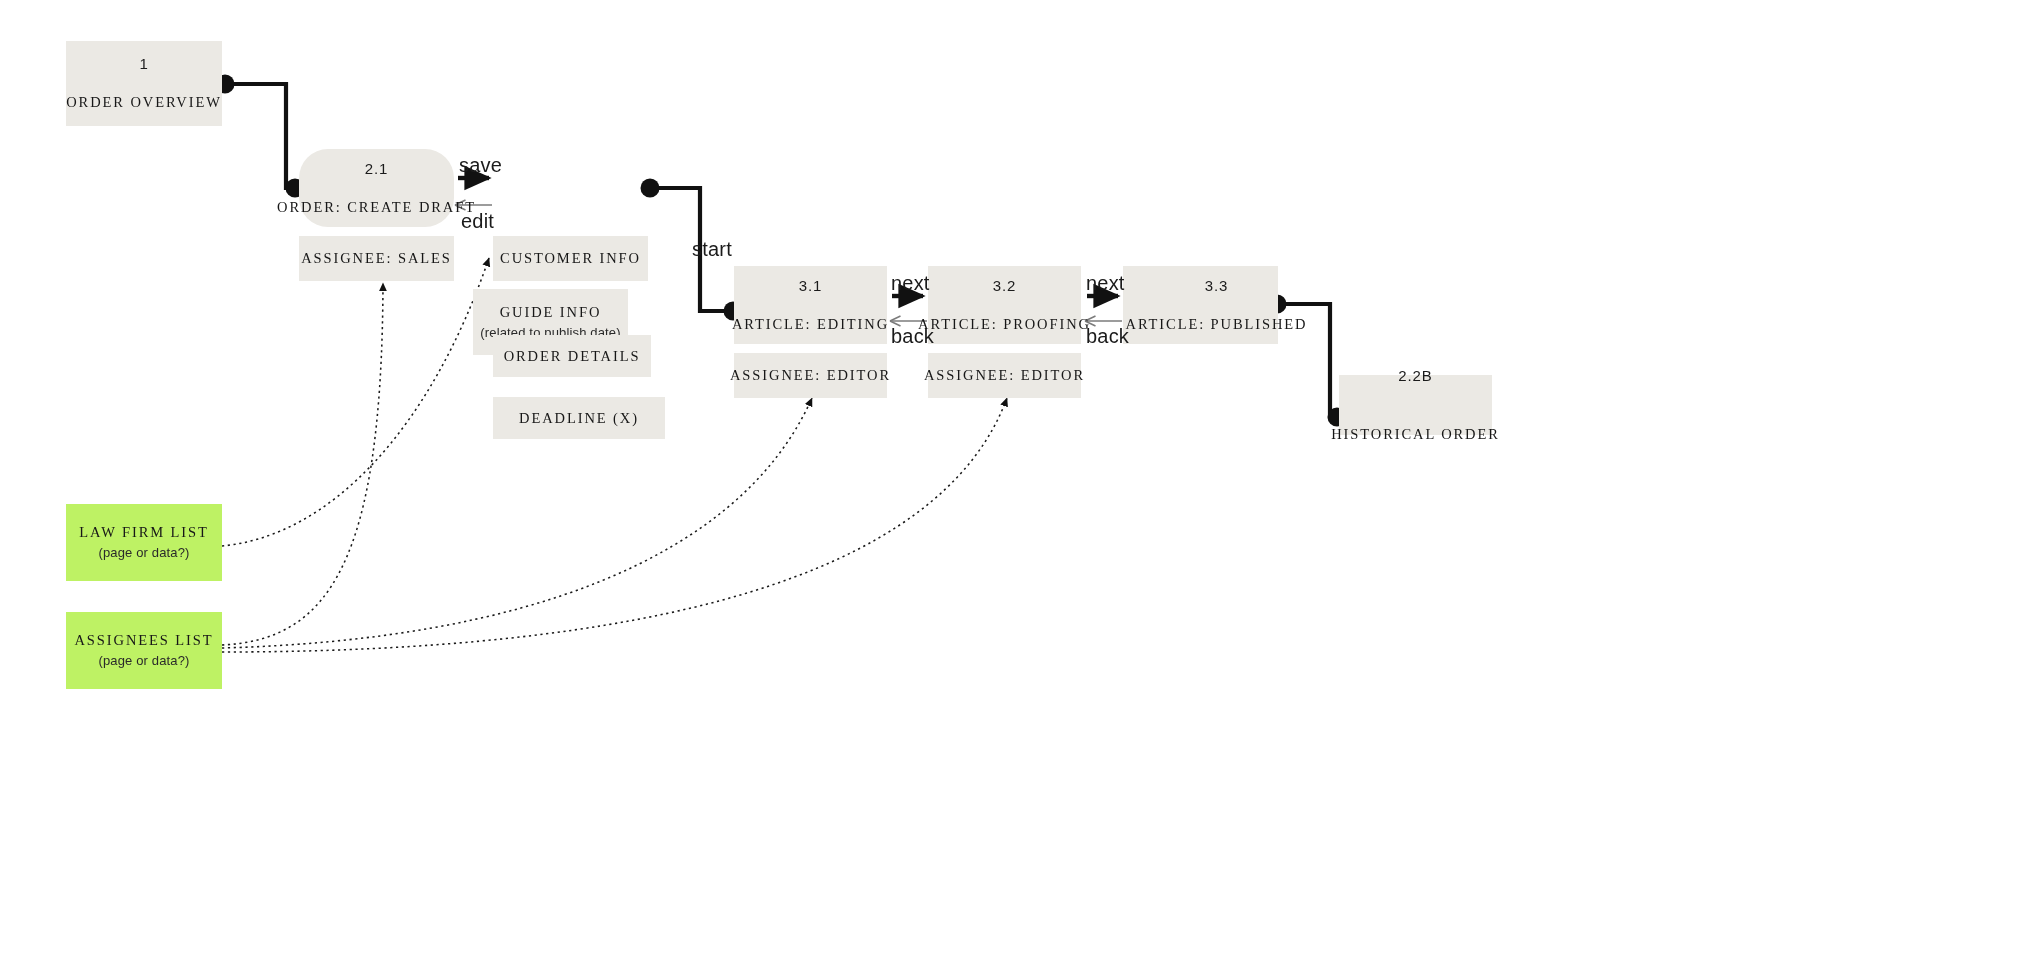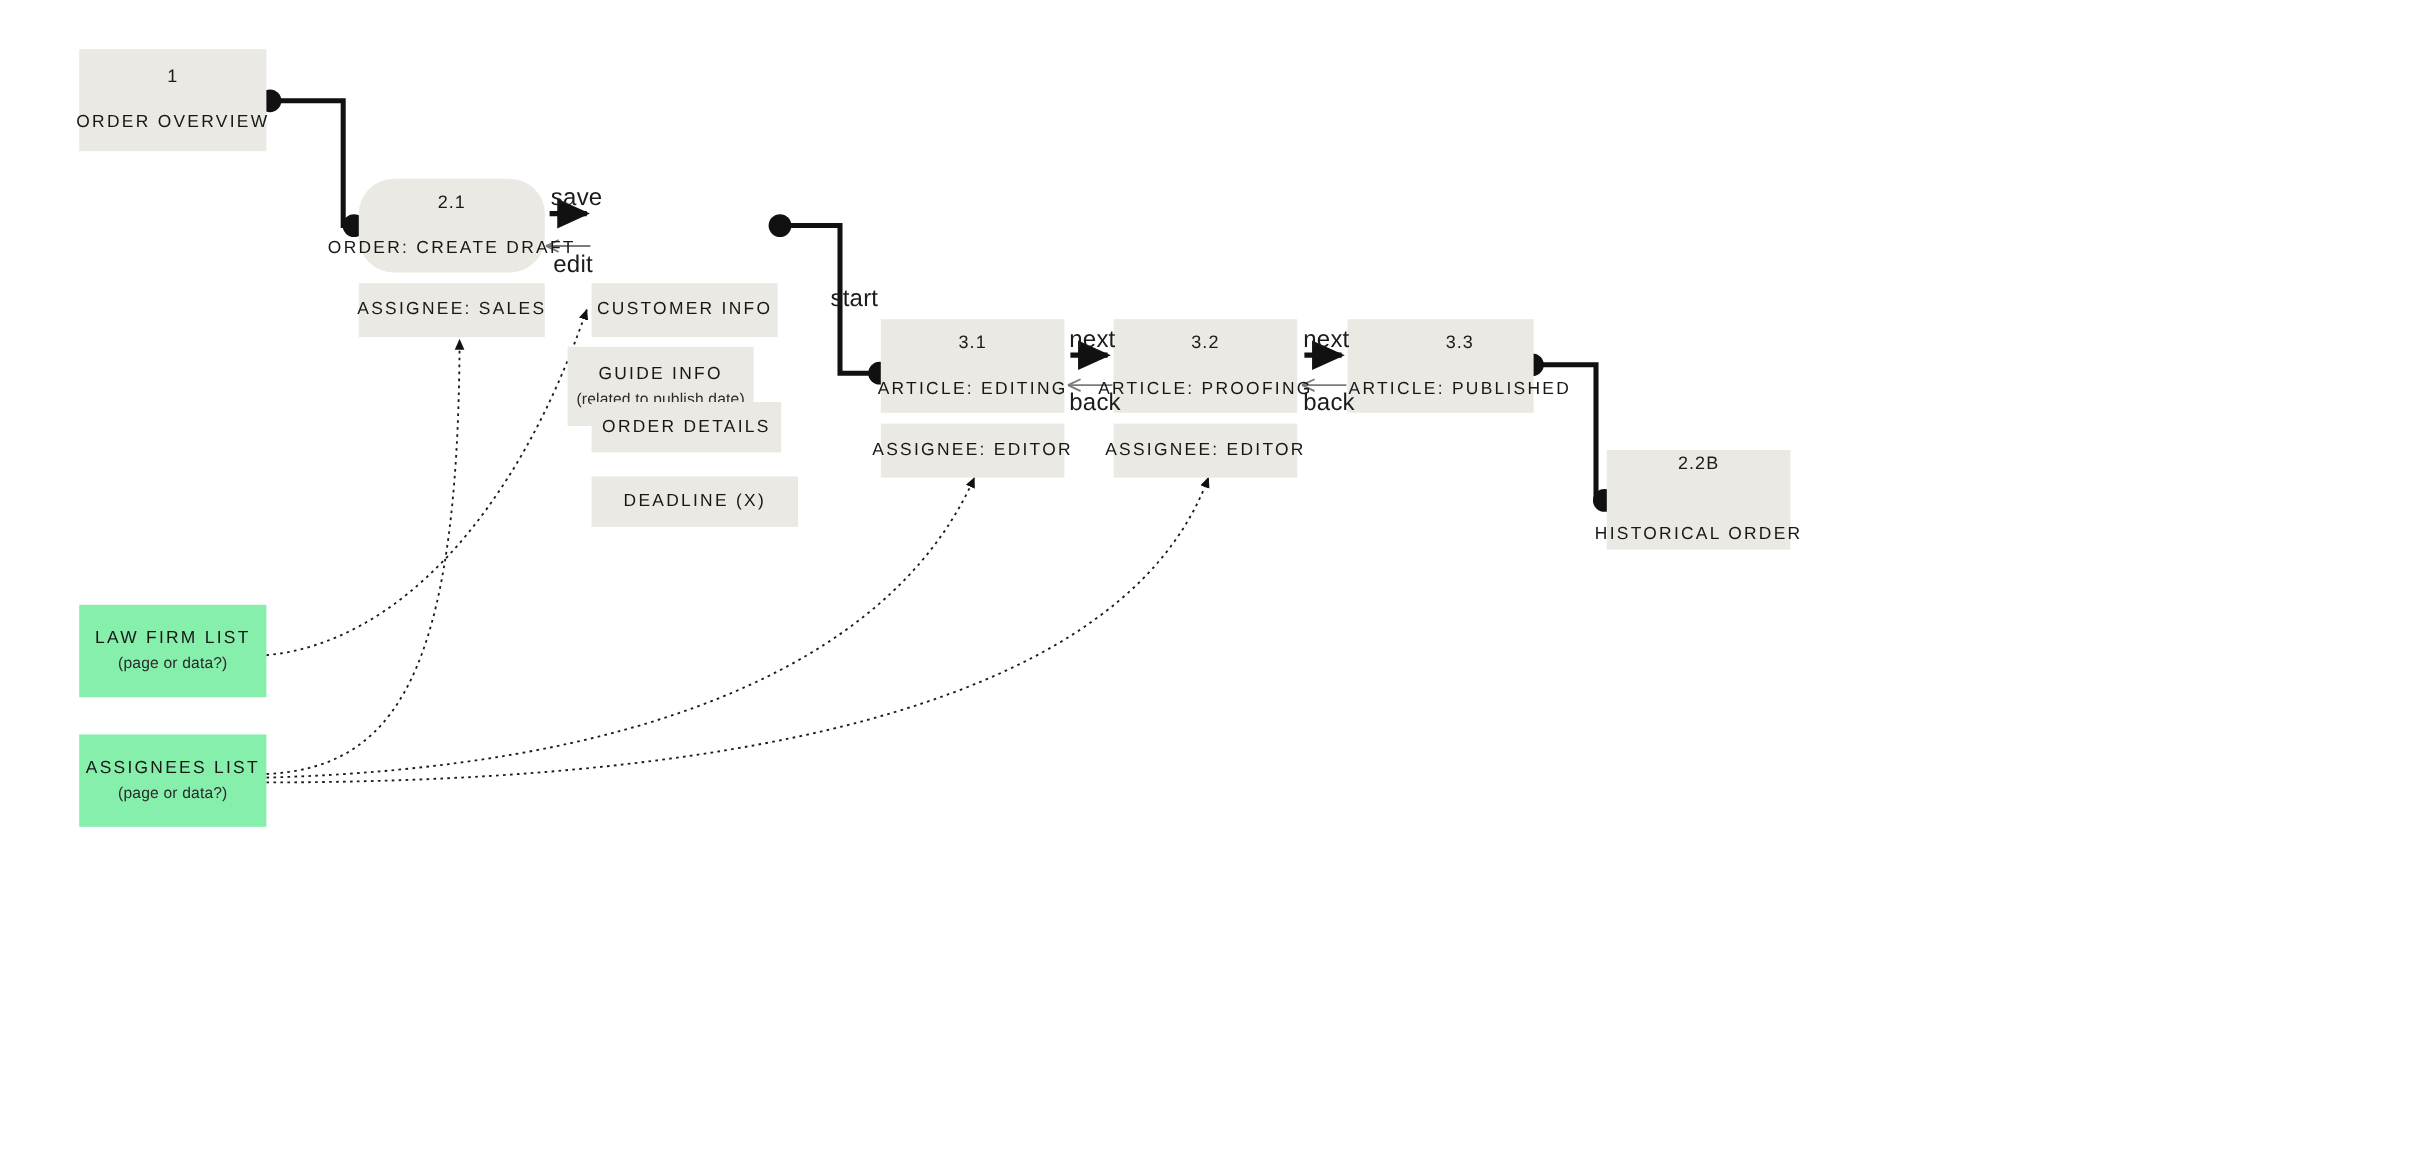--- a/index.html
+++ b/index.html
@@ -20,35 +20,36 @@
     position:absolute;
     background:#EBE9E4;
     box-sizing:border-box;
     display:flex;
     flex-direction:column;
     align-items:center;
     justify-content:center;
     text-align:center;
     color:#1b1b1b;
   }
-  .node.list{ background:#86efac; }
+  .node.list{ background:#bef264; }
   .num{
     font-size:15px;
     letter-spacing:0.9px;
     line-height:1;
     color:#1b1b1b;
     font-weight:400;
   }
   .ttl{
     font-size:14.5px;
     letter-spacing:1.9px;
     line-height:1.15;
     font-weight:500;
     color:#171717;
     white-space:nowrap;
+    font-family:Liberation Serif, serif;
   }
   .sub{
     font-size:13px;
     letter-spacing:0.15px;
     line-height:1.2;
     font-weight:400;
     color:#2a2a2a;
     margin-top:4px;
     white-space:nowrap;
   }
@@ -173,21 +174,21 @@
   </div>
   <div class="node attr" style="left:928px; top:353px; width:153px; height:45px;">
     <div class="ttl">ASSIGNEE: EDITOR</div>
   </div>
 
   <div class="node primary" style="left:1123px; top:266px; width:155px; height:78px;padding-left:32px;">
     <div class="num">3.3</div>
     <div class="ttl">ARTICLE: PUBLISHED</div>
   </div>
 
-  <div class="node primary" style="left:1339px; top:375px; width:153px; height:83px;gap:20px;">
+  <div class="node primary" style="left:1339px; top:375px; width:153px; height:60px;gap:20px;">
     <div class="num">2.2B</div>
     <div class="ttl">HISTORICAL ORDER</div>
   </div>
 
   <div class="node list stack" style="left:66px; top:504px; width:156px; height:77px;">
     <div class="ttl">LAW FIRM LIST</div>
     <div class="sub">(page or data?)</div>
   </div>
 
   <div class="node list stack" style="left:66px; top:612px; width:156px; height:77px;">

